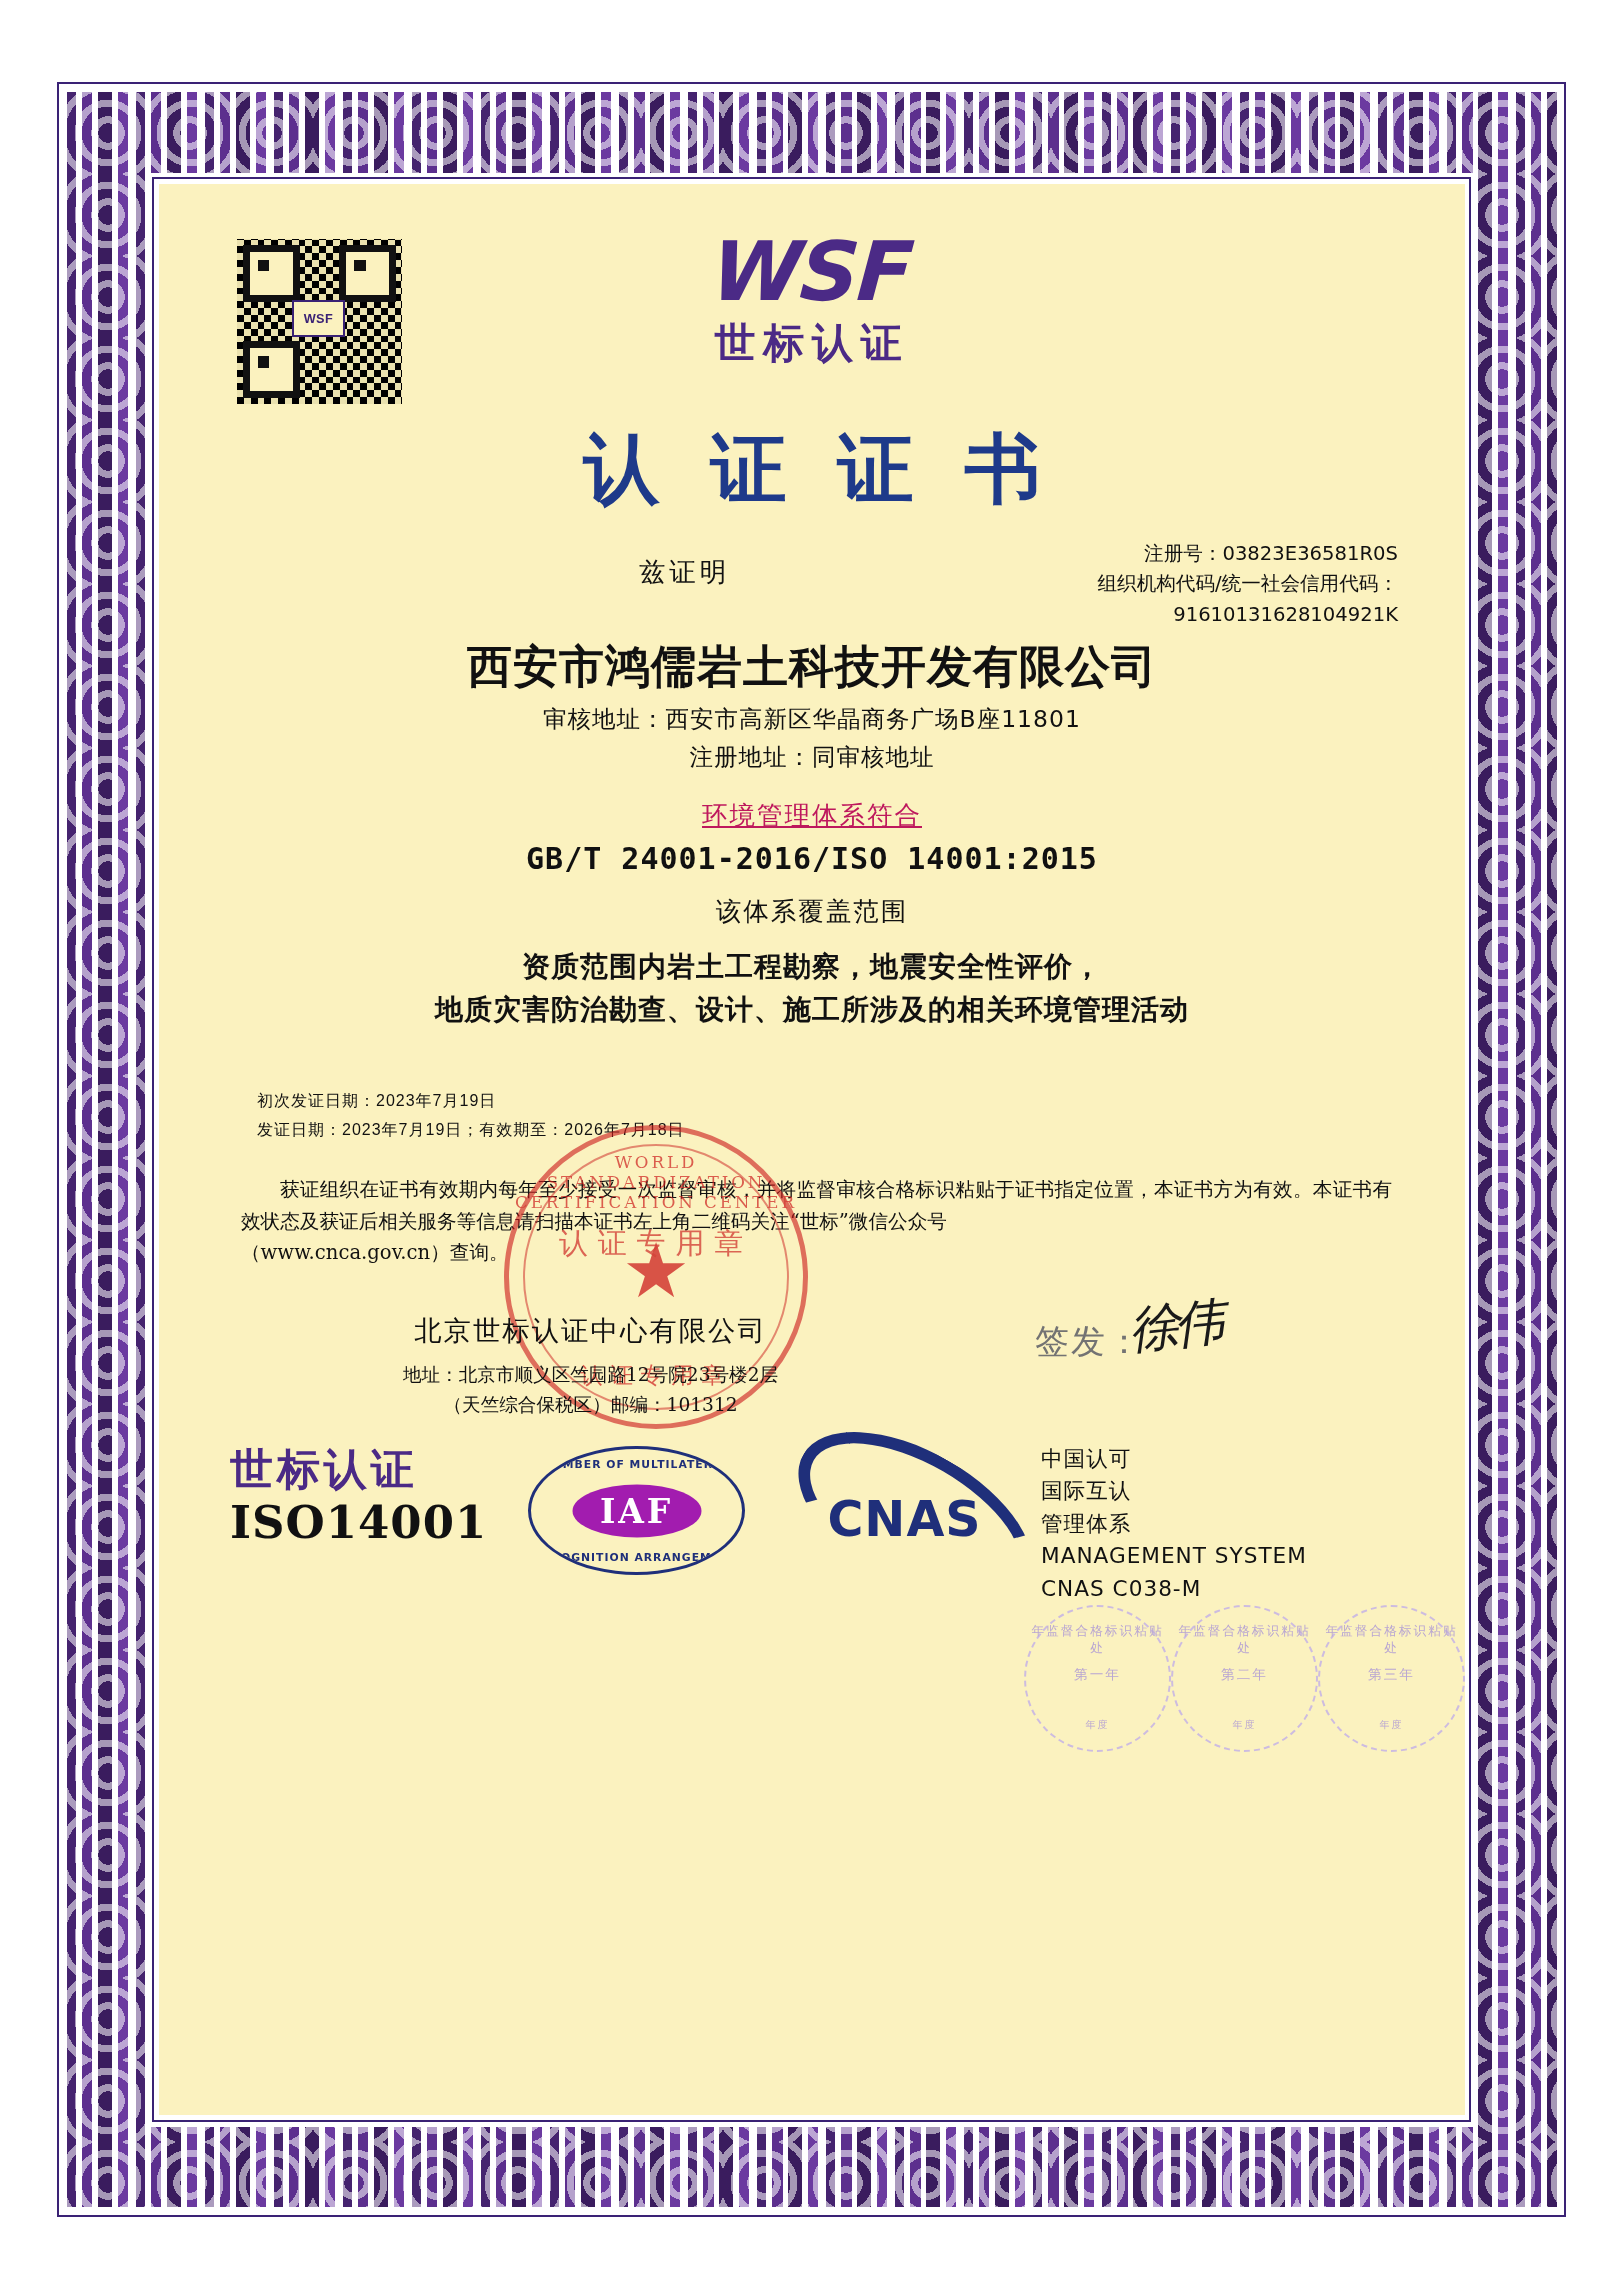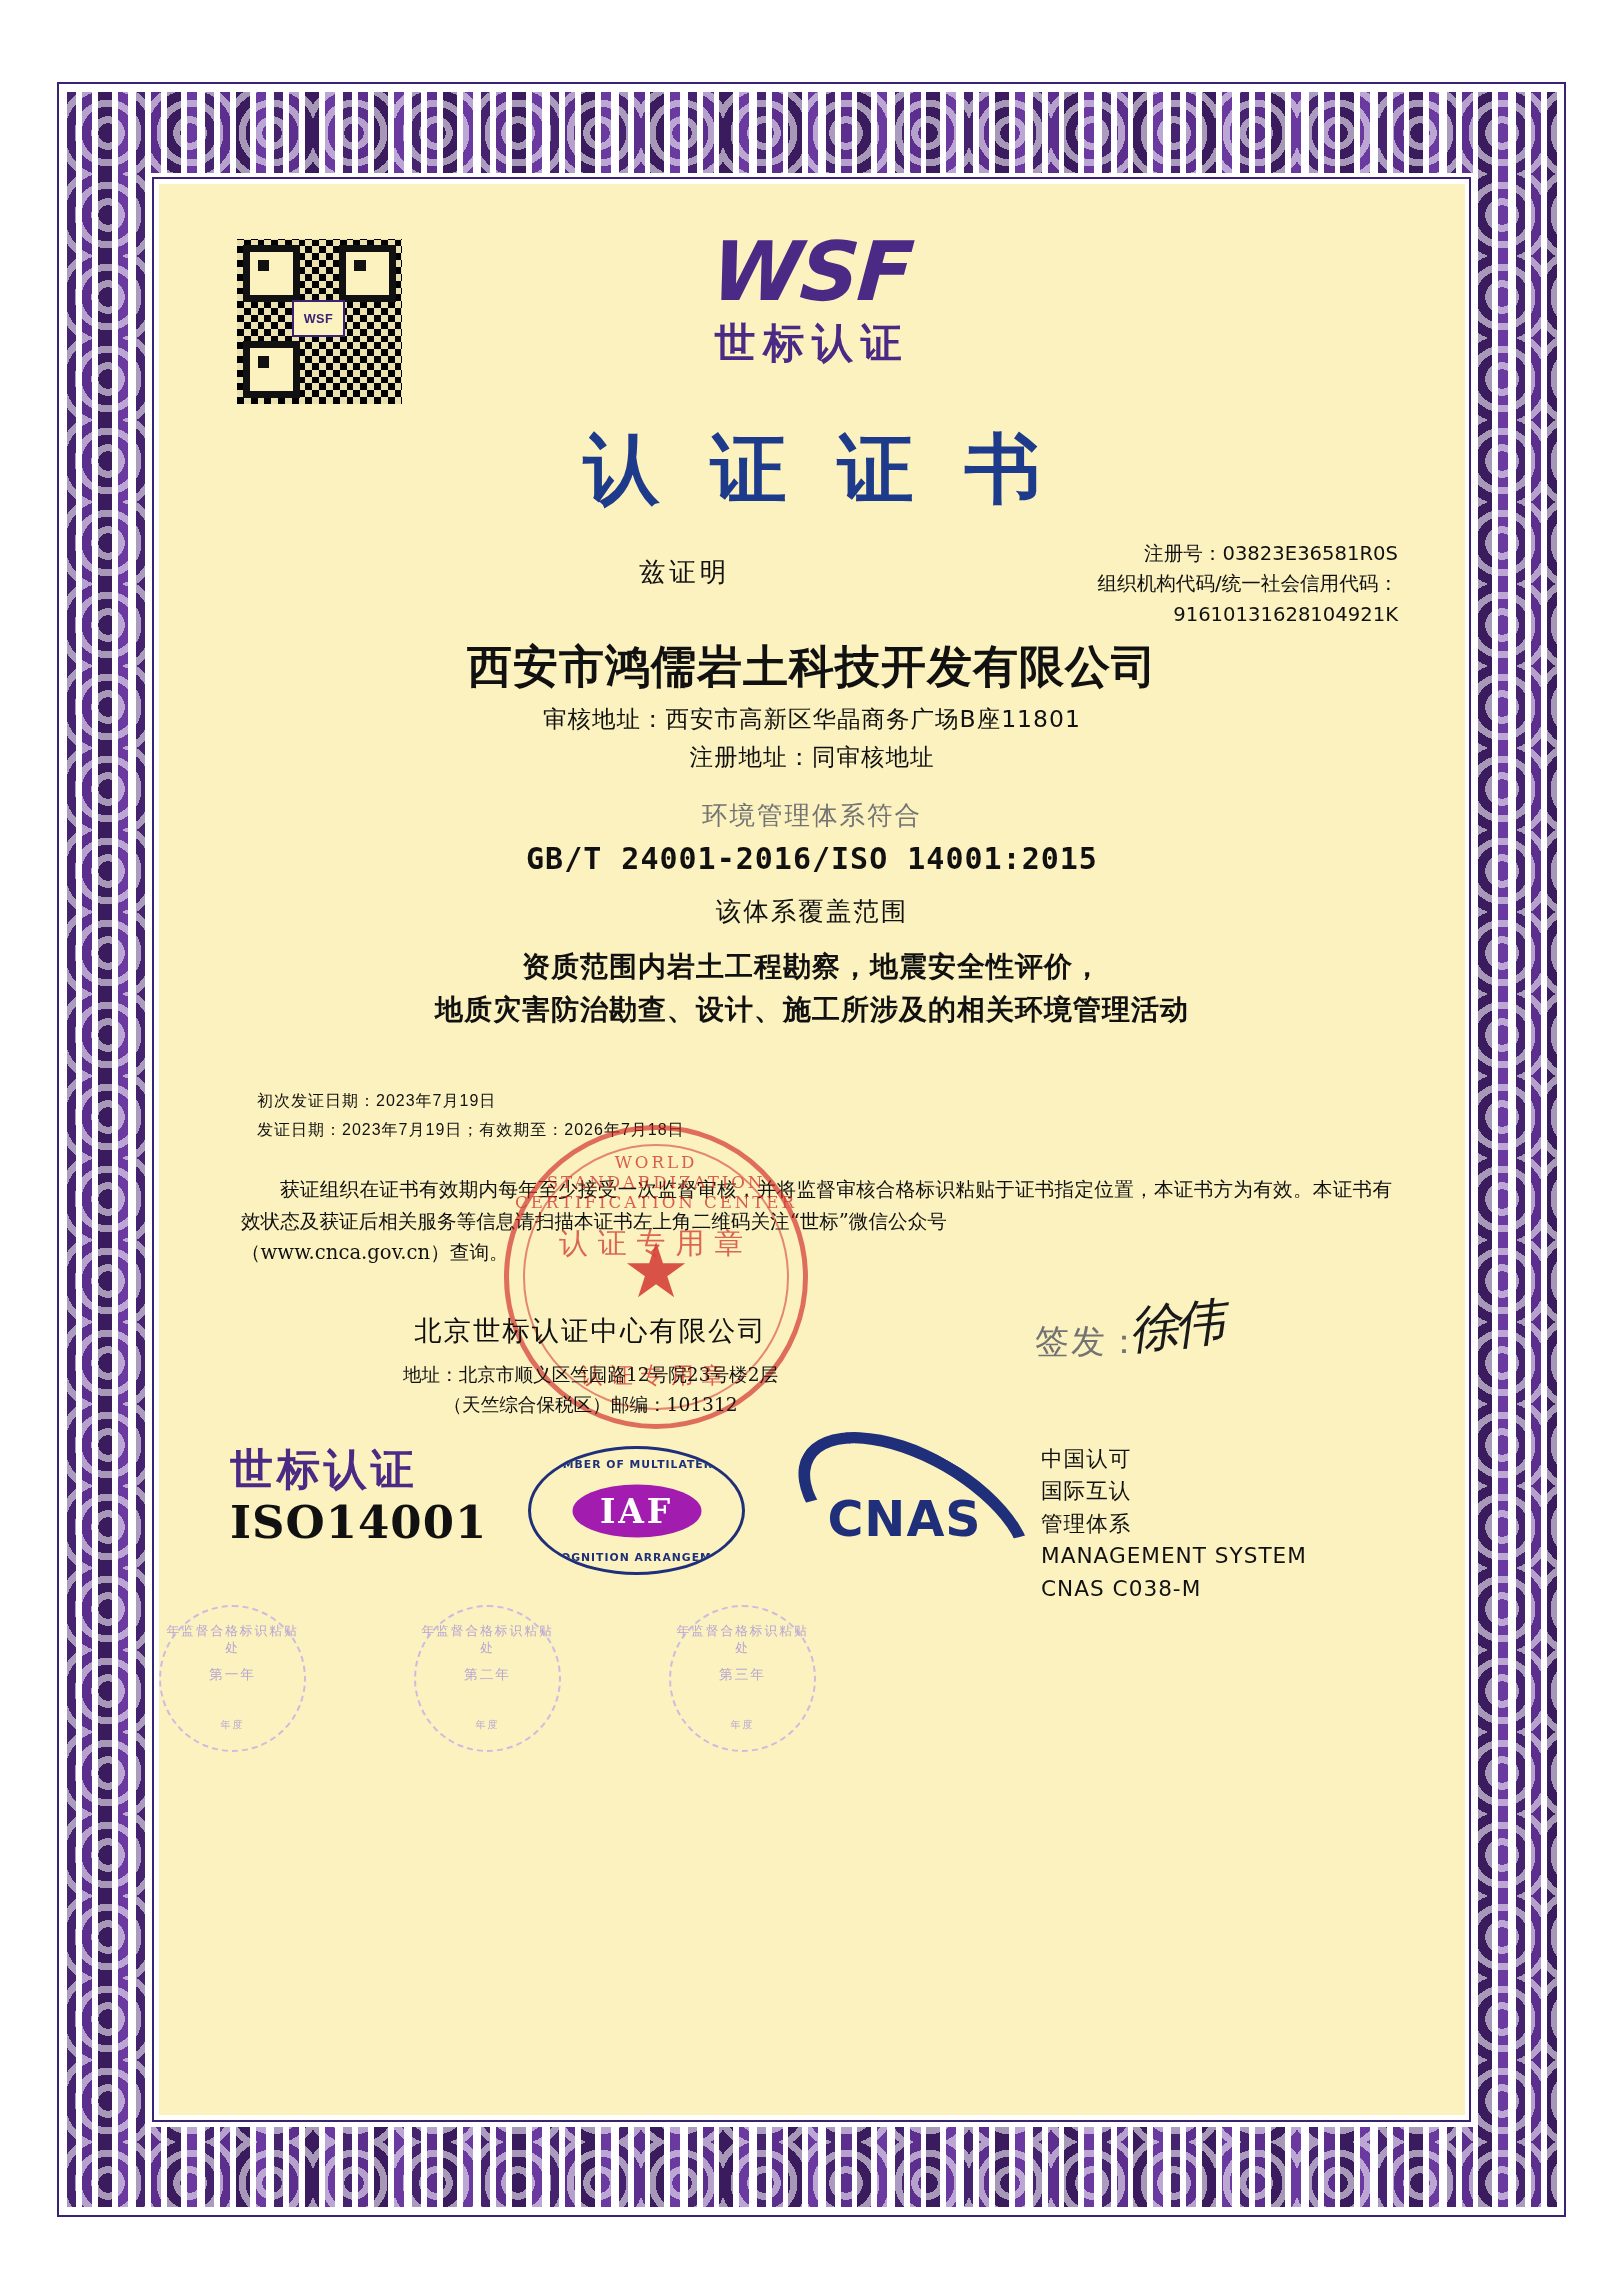--- a/index.html
+++ b/index.html
@@ -255,22 +255,23 @@
   }
   .addr-1 { top: 519px; }
   .addr-2 { top: 557px; }
 
   .sys-line {
     position: absolute;
     left: 0; right: 0;
     text-align: center;
     font-family: "DejaVu Sans", sans-serif;
     font-size: 25.5px;
-    color: #737373;
+    color: #be185d;
     letter-spacing: 2px;
+    text-decoration: underline;
   }
   .sys-line.conform { top: 614px; }
 
   .standard {
     position: absolute;
     left: 0; right: 0;
     top: 657px;
     text-align: center;
     font-family: "DejaVu Sans Mono", monospace;
     font-size: 30px;
@@ -534,22 +535,21 @@
     line-height: 1.5;
     letter-spacing: 1px;
   }
 
   
   .stamp-row {
     position: absolute;
     left: 0; right: 0;
     top: 1421px;
     display: flex;
-    justify-content: flex-start;
-    gap: 108px;
+    justify-content: flex-end;
   }
   .stamp {
     position: relative;
     width: 143px;
     height: 143px;
     border-radius: 50%;
     border: 2px dashed #cdbce0;
     color: #b9a6d2;
   }
   .stamp .stamp-top {

